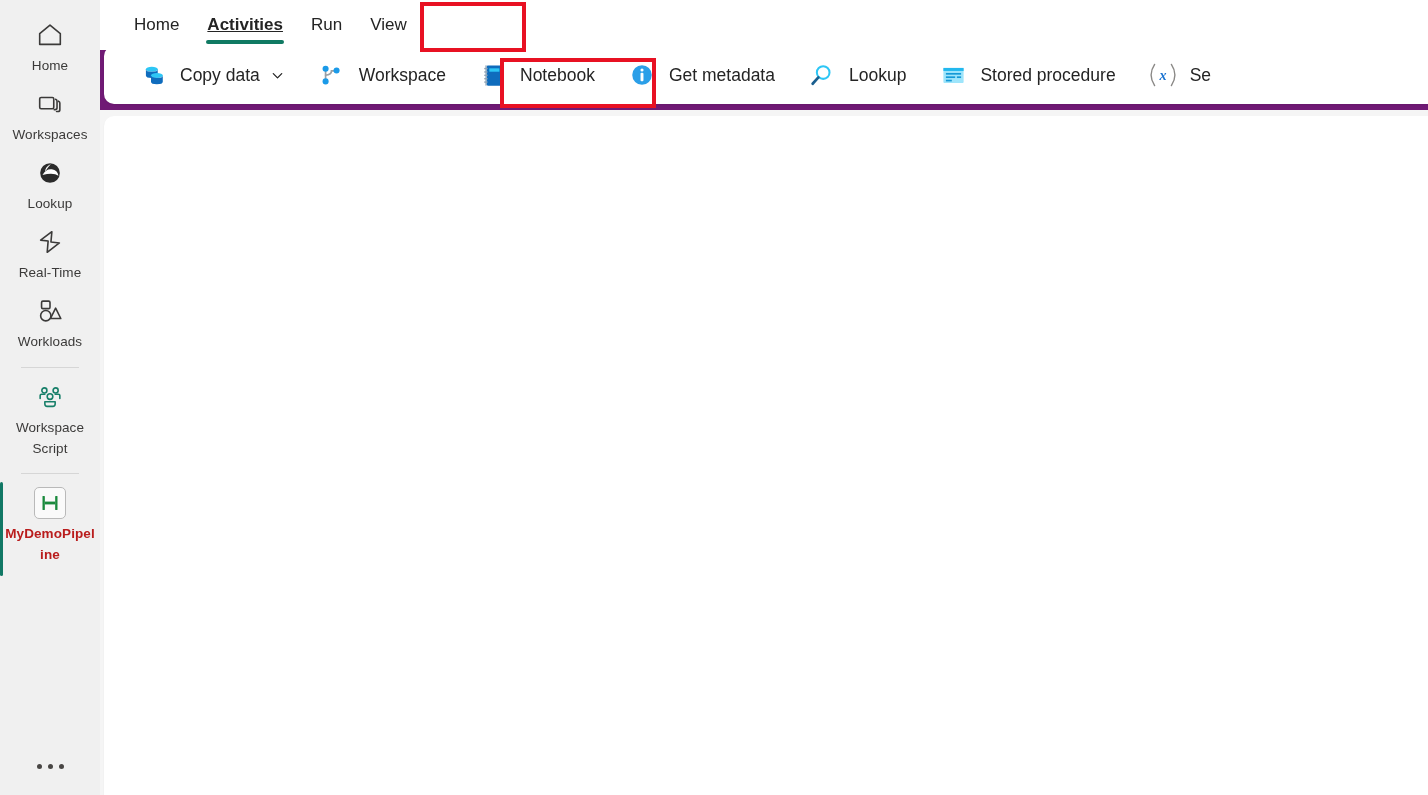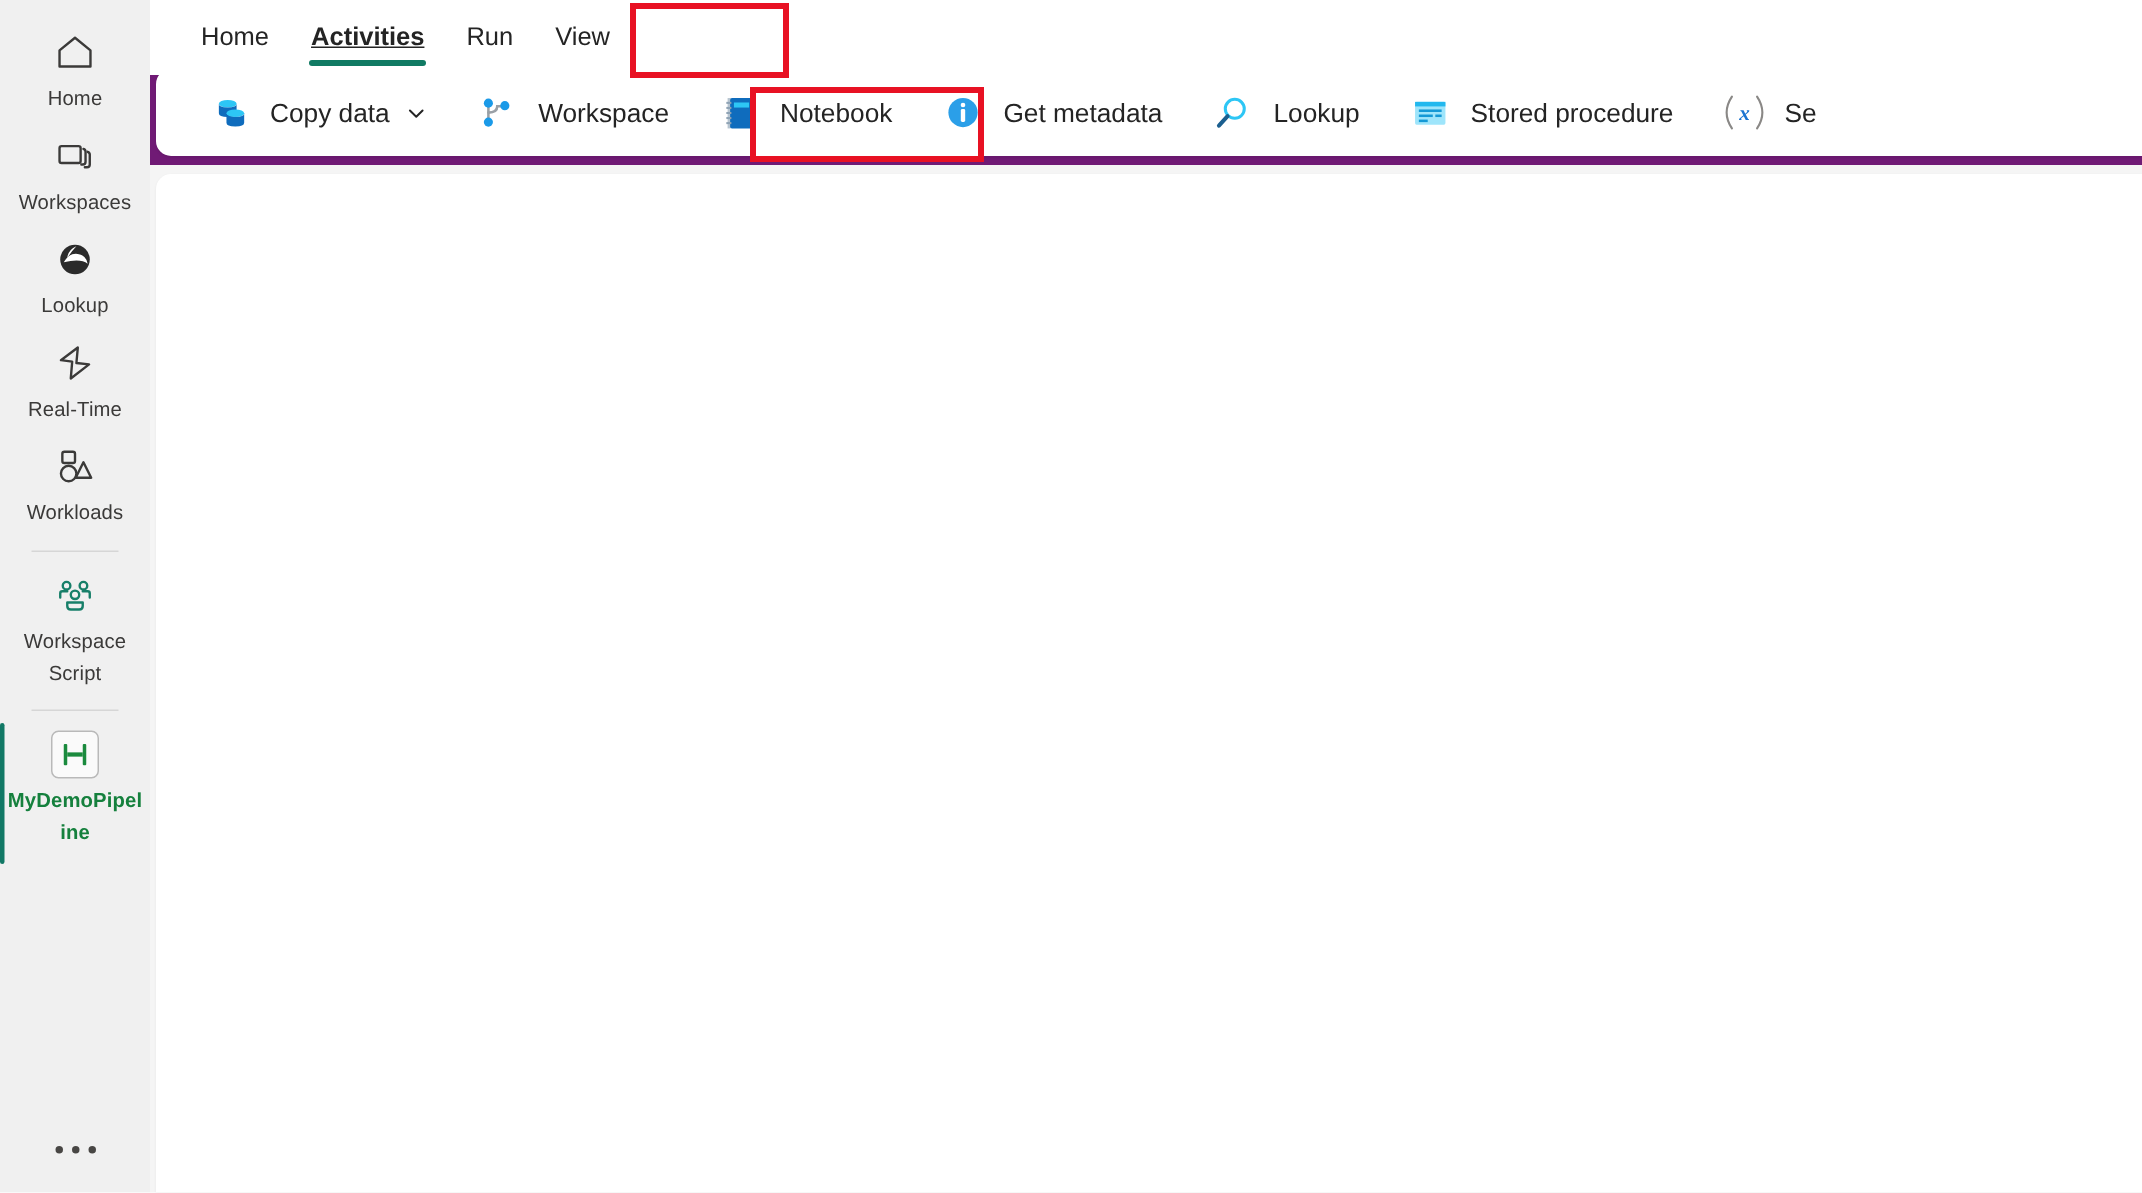--- a/index.html
+++ b/index.html
@@ -59,21 +59,21 @@
 
   .nav-divider {
     width: 58px;
     height: 1px;
     background: #d6d6d6;
     margin: 10px 0 6px 0;
   }
 
   .nav-item.selected .nav-label {
     font-weight: bold;
-    color: #15803d;
+    color: #b91c1c;
   }
   .sel-bar {
     position: absolute;
     left: 0; top: 2px;
     width: 3px;
     height: 94px;
     background: #117865;
     border-radius: 2px;
   }
 

